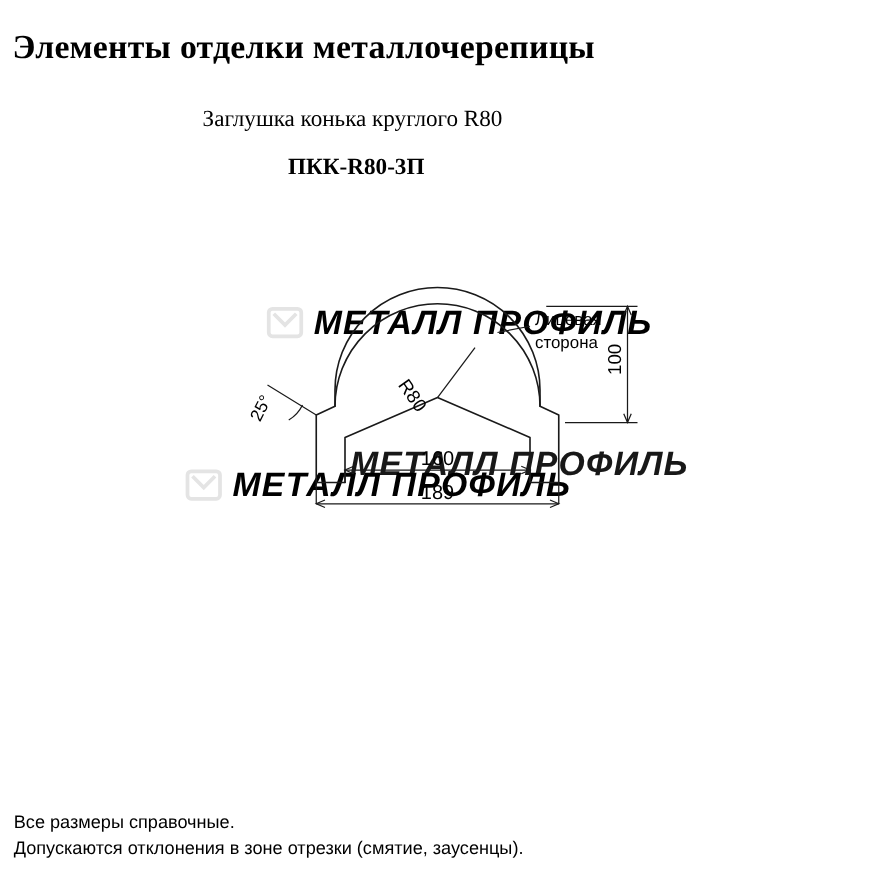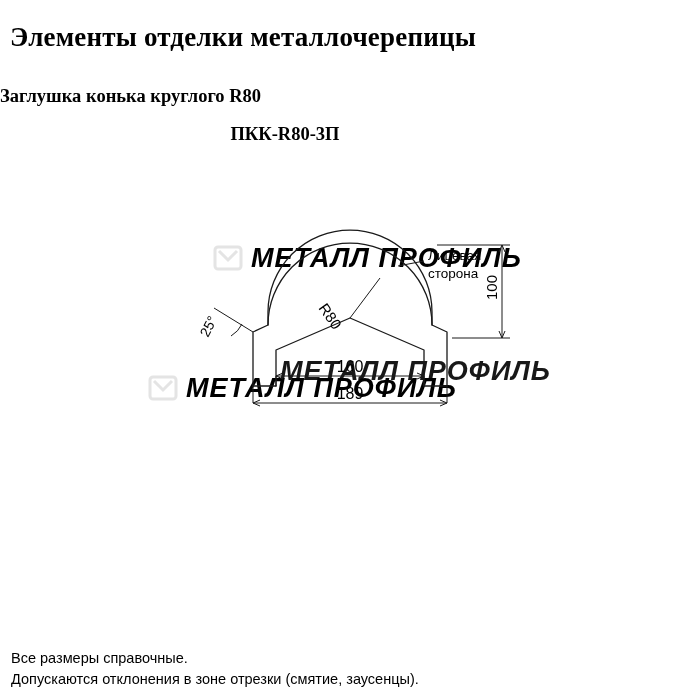--- a/index.html
+++ b/index.html
@@ -28,23 +28,23 @@
     text-align: left;
     font-size: 27px;
     font-weight: bold;
     letter-spacing: 0.2px;
   }
   .subtitle {
     position: absolute;
     top: 86px;
     left: 0;
     width: 564px;
-    text-align: left;
+    text-align: center;
     font-size: 18.5px;
-    font-weight: bold;
+    font-weight: normal;
   }
   .code {
     position: absolute;
     top: 124px;
     left: 0;
     width: 570px;
     text-align: center;
     font-size: 18.5px;
     font-weight: bold;
   }

